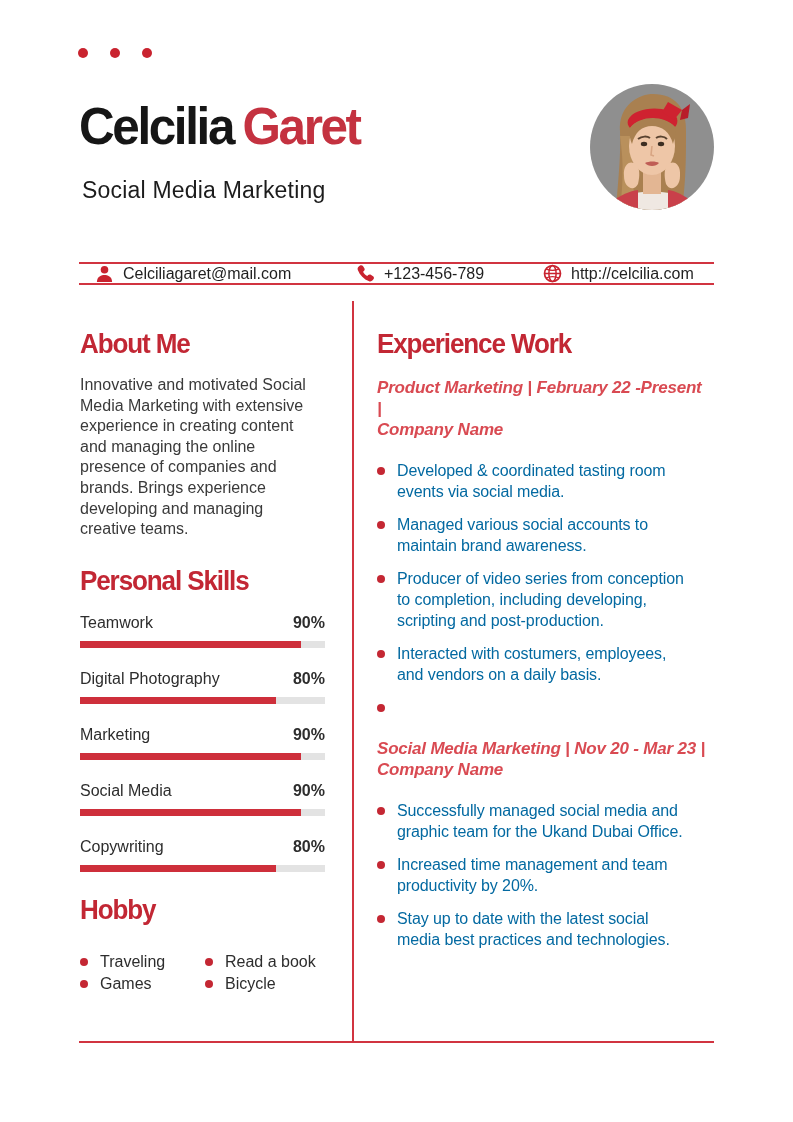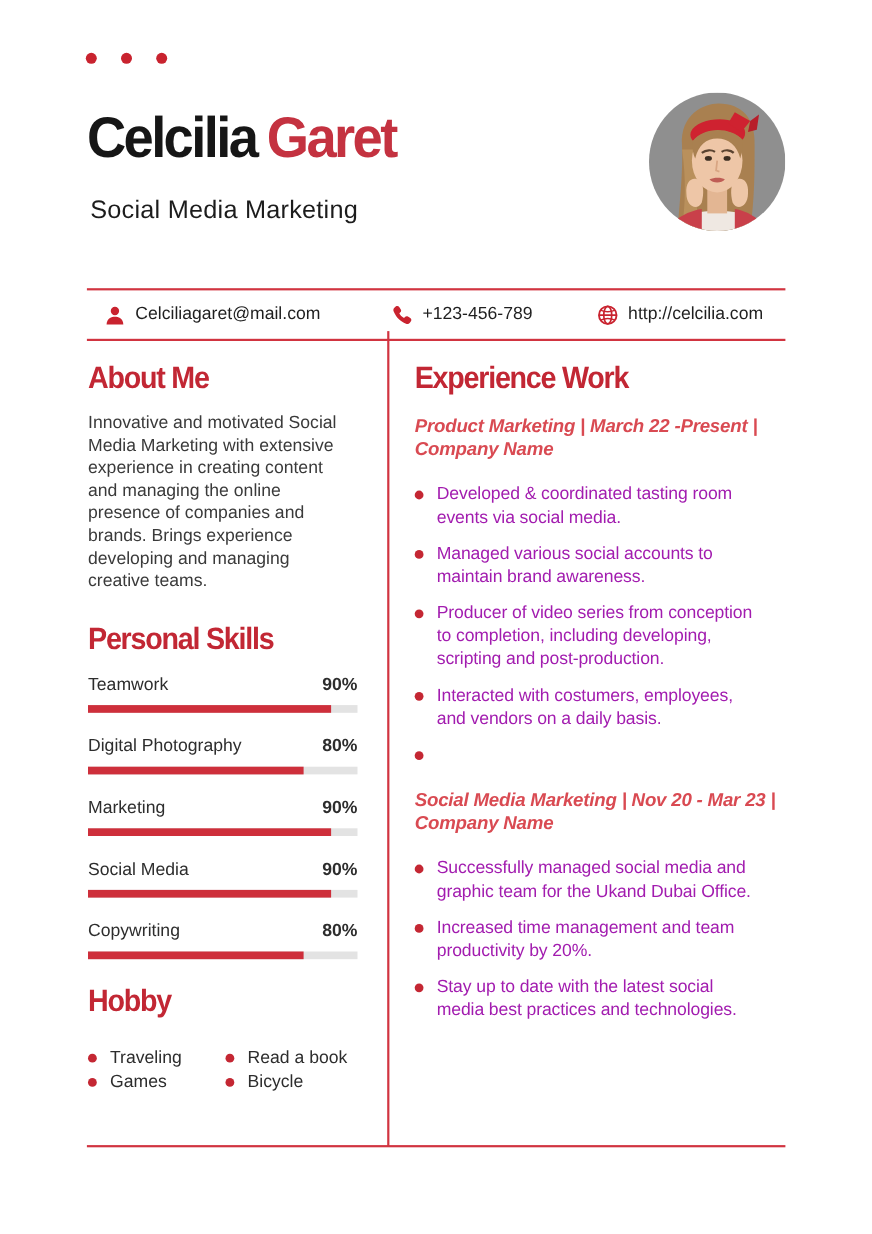--- a/index.html
+++ b/index.html
@@ -17,21 +17,21 @@
     transform:scaleX(.95);transform-origin:left top;
   }
   .name .red{color:#c43240;margin-left:10px;}
   .subtitle{
     position:absolute;left:82px;top:177px;font-size:23px;font-weight:500;color:#1c1c1c;letter-spacing:.2px;
   }
   
   .avatar{position:absolute;left:590px;top:84px;width:124px;height:126px;border-radius:50%;overflow:hidden;}
   
   .contactbar{
-    position:absolute;left:79px;top:262px;width:635px;height:48px;
+    position:absolute;left:79px;top:262px;width:635px;height:23px;
     border-top:2px solid #d13440;border-bottom:2px solid #d13440;
     display:flex;align-items:center;box-sizing:border-box;
   }
   .contact-item{display:flex;align-items:center;gap:9px;font-size:16px;color:#1f1f1f;font-weight:500;}
   .ci-email{position:absolute;left:16px;}
   .ci-phone{position:absolute;left:277px;}
   .ci-web{position:absolute;left:464px;}
   .cicon{width:19px;height:19px;flex:0 0 auto;}
   
   .vline{position:absolute;left:352px;top:301px;width:2px;height:741px;background:#d13440;}
@@ -62,21 +62,21 @@
   .bdot{width:8px;height:8px;border-radius:50%;background:#c42733;flex:0 0 auto;}
   
   .job-title{
     margin:17px 0 0;font-size:17px;line-height:21px;font-style:italic;font-weight:600;
     color:#d94a52;white-space:pre-line;letter-spacing:-.2px;
   }
   .jt2{margin-top:26px;}
   ul.bullets{list-style:none;margin:20px 0 0;padding:0;}
   ul.bullets li{display:flex;gap:12px;margin-bottom:12px;}
   ul.bullets .bdot{margin-top:7px;}
-  .btxt{font-size:16px;line-height:21px;color:#a21caf;white-space:pre-line;letter-spacing:-.1px;}
+  .btxt{font-size:16px;line-height:21px;color:#0369a1;white-space:pre-line;letter-spacing:-.1px;}
 </style>
 </head>
 <body>
 
 <div class="page">
 
   <div class="dots">
     <span class="dot"></span>
     <span class="dot"></span>
     <span class="dot"></span>
@@ -226,21 +226,21 @@
       <div class="hobby-item">
           <span class="bdot"></span>
           <span>Bicycle</span>
         </div>
     </div>
   </div>
 
   <div class="col-right">
     <h2 style="margin-top:27px">Experience Work</h2>
 
-    <div class="job-title">Product Marketing | March 22 -Present |
+    <div class="job-title">Product Marketing | February 22 -Present |
 Company Name</div>
     <ul class="bullets">
       <li>
           <span class="bdot"></span>
           <span class="btxt">Developed &amp; coordinated tasting room
 events via social media.</span>
         </li>
       <li>
           <span class="bdot"></span>
           <span class="btxt">Managed various social accounts to

